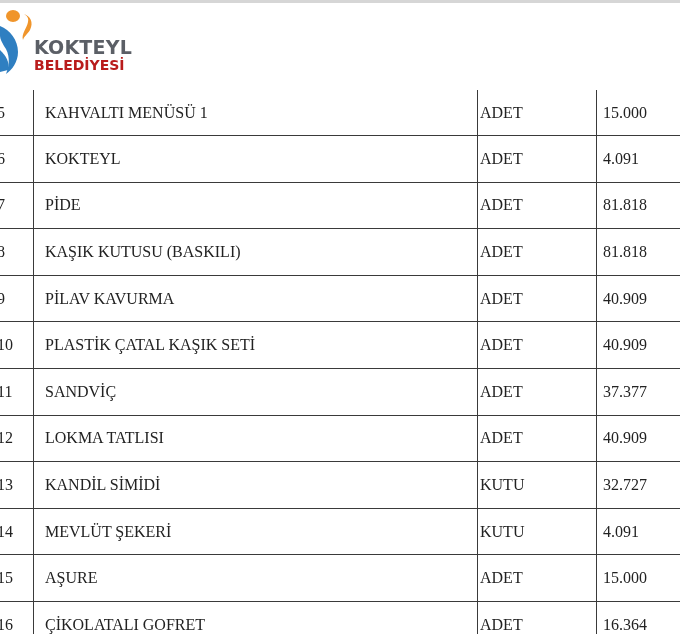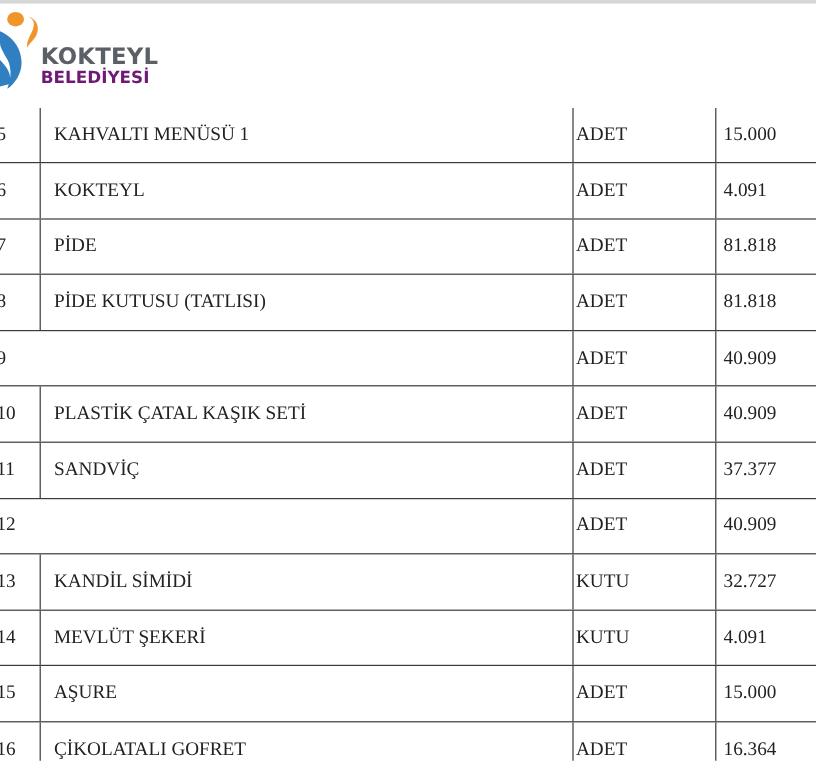--- a/index.html
+++ b/index.html
@@ -19,21 +19,21 @@
     .logo svg { position: absolute; left: 0; top: 0; }
     .logo-text1 {
       position: absolute; left: 34px; top: 31px;
       font-family: "DejaVu Sans", sans-serif; font-weight: bold;
       font-size: 19px; color: #5b5f66; letter-spacing: 0.2px;
       line-height: 20px;
     }
     .logo-text2 {
       position: absolute; left: 34px; top: 51px;
       font-family: "DejaVu Sans", sans-serif; font-weight: bold;
-      font-size: 14px; color: #701a75; line-height: 16px;
+      font-size: 14px; color: #b91c1c; line-height: 16px;
     }
     .table {
       position: absolute; left: 0; top: 90px; width: 680px;
     }
     .row {
       position: relative; height: 46.6px;
       border-bottom: 1.5px solid #3a3a3a; box-sizing: border-box;
     }
     .row:first-child { height: 46px; }
     .cell {
@@ -85,28 +85,29 @@
         <span>7</span>
       </div>
     <div class="cell c-name">PİDE</div>
     <div class="cell c-unit">ADET</div>
     <div class="cell c-qty">81.818</div>
   </div>
   <div class="row">
     <div class="cell c-no">
         <span>8</span>
       </div>
-    <div class="cell c-name">PİDE KUTUSU (TATLISI)</div>
+    <div class="cell c-name">KAŞIK KUTUSU (BASKILI)</div>
     <div class="cell c-unit">ADET</div>
     <div class="cell c-qty">81.818</div>
   </div>
   <div class="row">
     <div class="cell c-no">
         <span>9</span>
       </div>
+    <div class="cell c-name">PİLAV KAVURMA</div>
     <div class="cell c-unit">ADET</div>
     <div class="cell c-qty">40.909</div>
   </div>
   <div class="row">
     <div class="cell c-no">
         <span>10</span>
       </div>
     <div class="cell c-name">PLASTİK ÇATAL KAŞIK SETİ</div>
     <div class="cell c-unit">ADET</div>
     <div class="cell c-qty">40.909</div>
@@ -116,20 +117,21 @@
         <span>11</span>
       </div>
     <div class="cell c-name">SANDVİÇ</div>
     <div class="cell c-unit">ADET</div>
     <div class="cell c-qty">37.377</div>
   </div>
   <div class="row">
     <div class="cell c-no">
         <span>12</span>
       </div>
+    <div class="cell c-name">LOKMA TATLISI</div>
     <div class="cell c-unit">ADET</div>
     <div class="cell c-qty">40.909</div>
   </div>
   <div class="row">
     <div class="cell c-no">
         <span>13</span>
       </div>
     <div class="cell c-name">KANDİL SİMİDİ</div>
     <div class="cell c-unit">KUTU</div>
     <div class="cell c-qty">32.727</div>

